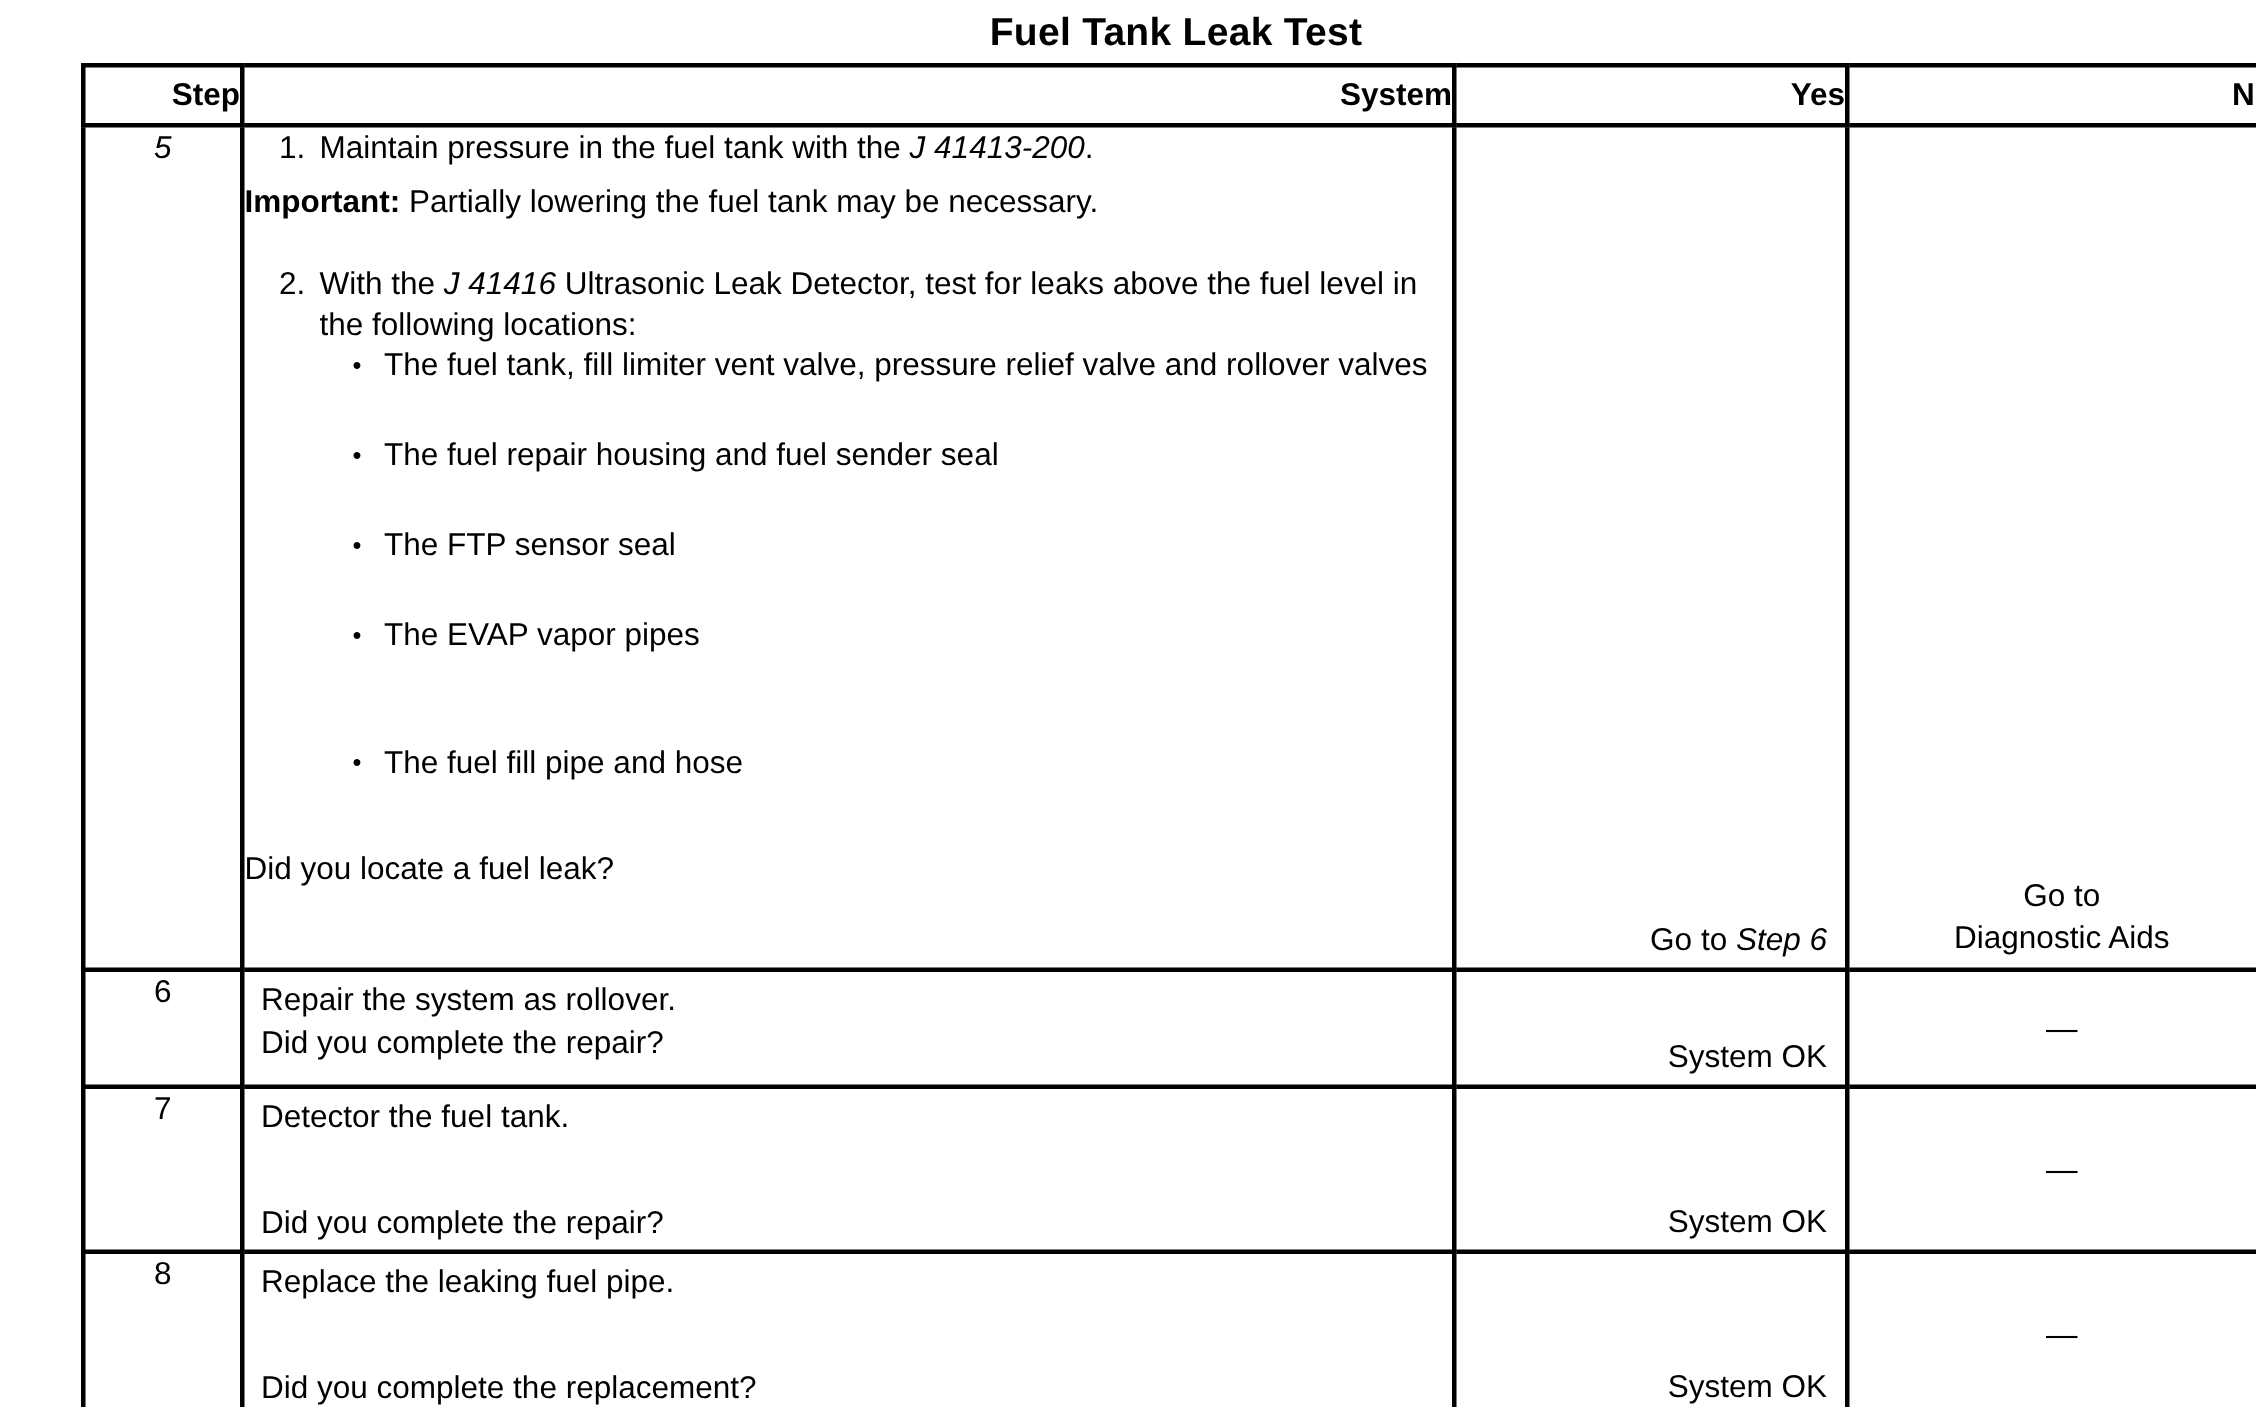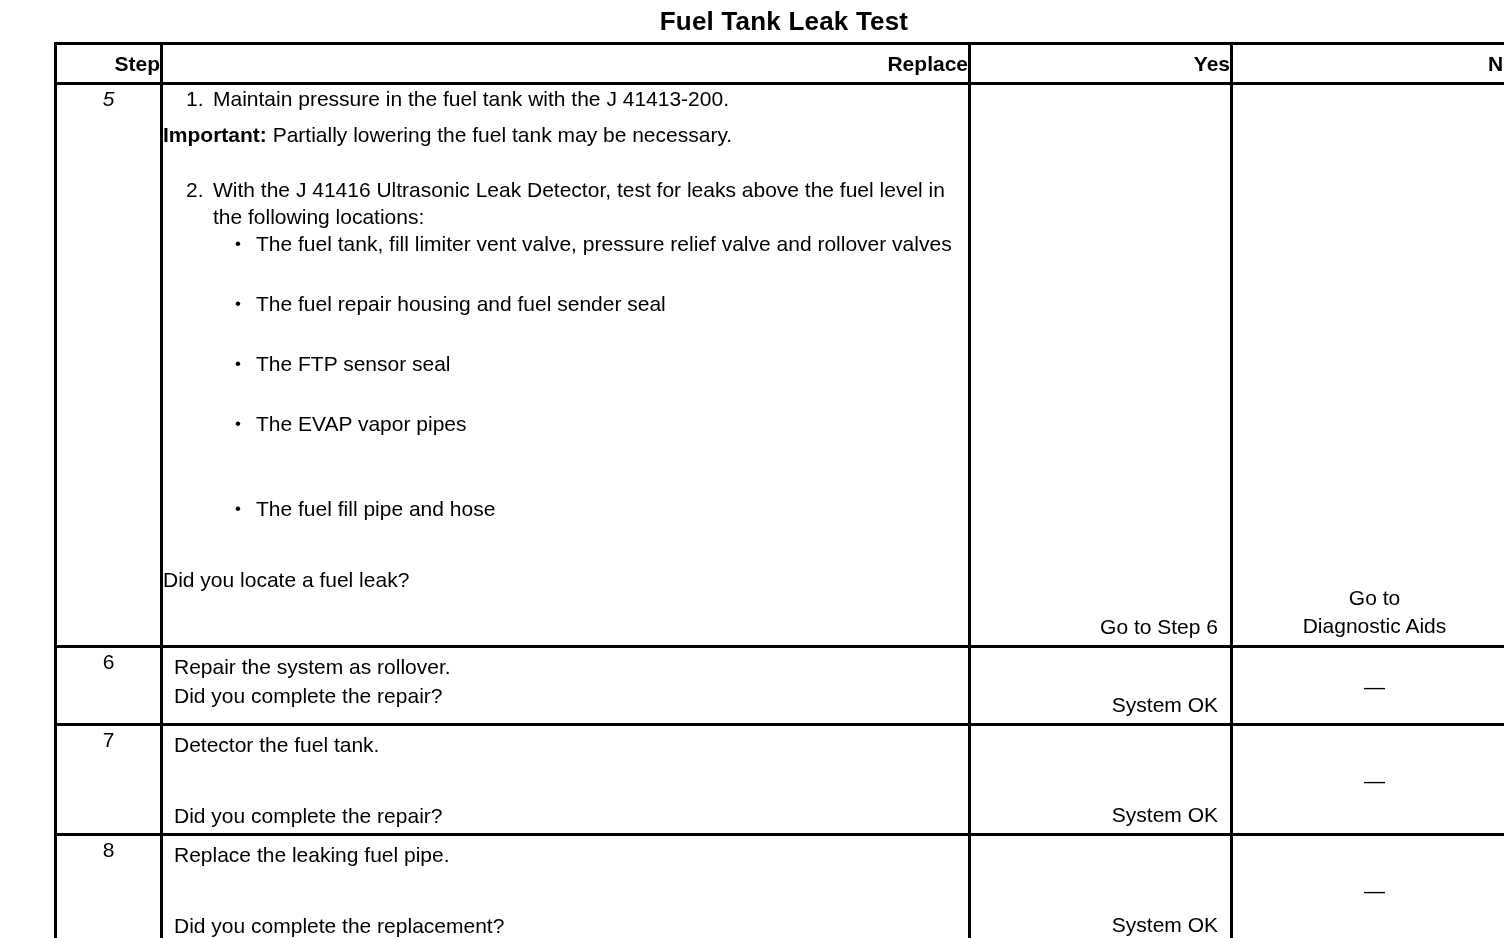--- a/index.html
+++ b/index.html
@@ -145,21 +145,21 @@
     text-align: center;
     line-height: 28px;
   }
   .ans .inner-mid {
     position: absolute;
     left: 0; right: 0;
     top: 50%;
     transform: translateY(-50%);
     text-align: center;
   }
-  .ital { }
+  .ital { font-style: italic; }
   .dash { font-size: 21px; letter-spacing: 0; }
 
   
   tr.r5 td { height: 560px; }
   tr.r6 td { height: 66px; }
   tr.r7 td { height: 93px; }
   tr.r8 td { height: 97px; }
 </style>
 </head>
 <body>
@@ -172,21 +172,21 @@
     <colgroup>
       <col class="c-step">
       <col class="c-action">
       <col class="c-yes">
       <col class="c-no">
     </colgroup>
 
     <thead>
       <tr class="hdr">
         <th>Step</th>
-        <th>Replace</th>
+        <th>System</th>
         <th>Yes</th>
         <th>No</th>
       </tr>
     </thead>
 
     <tbody>
 
       <tr class="r5">
         <td class="step-cell italic">5</td>
 

